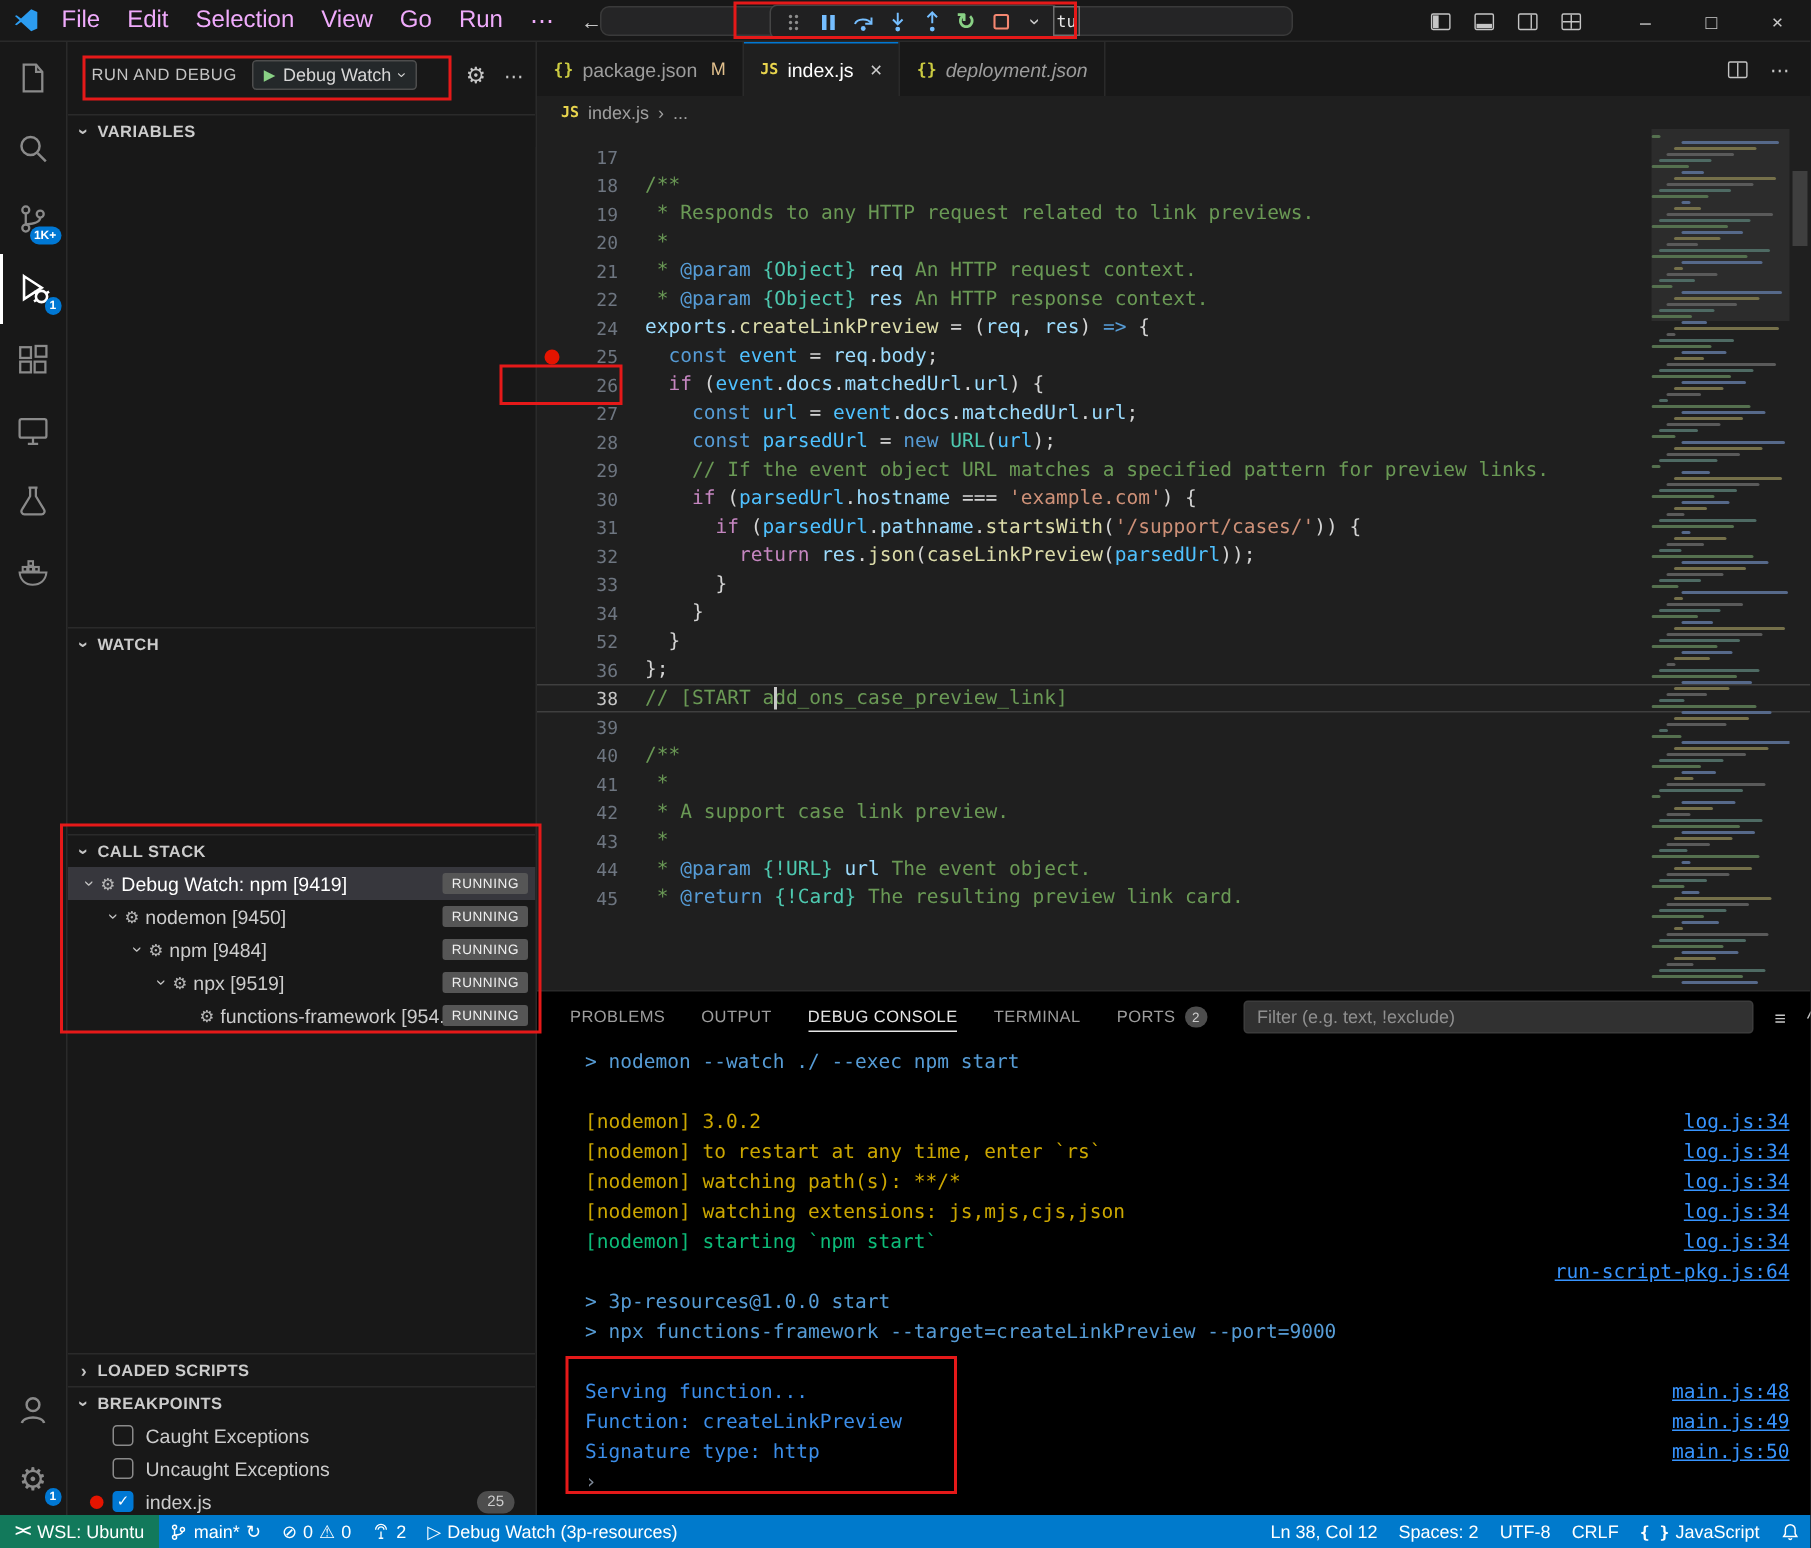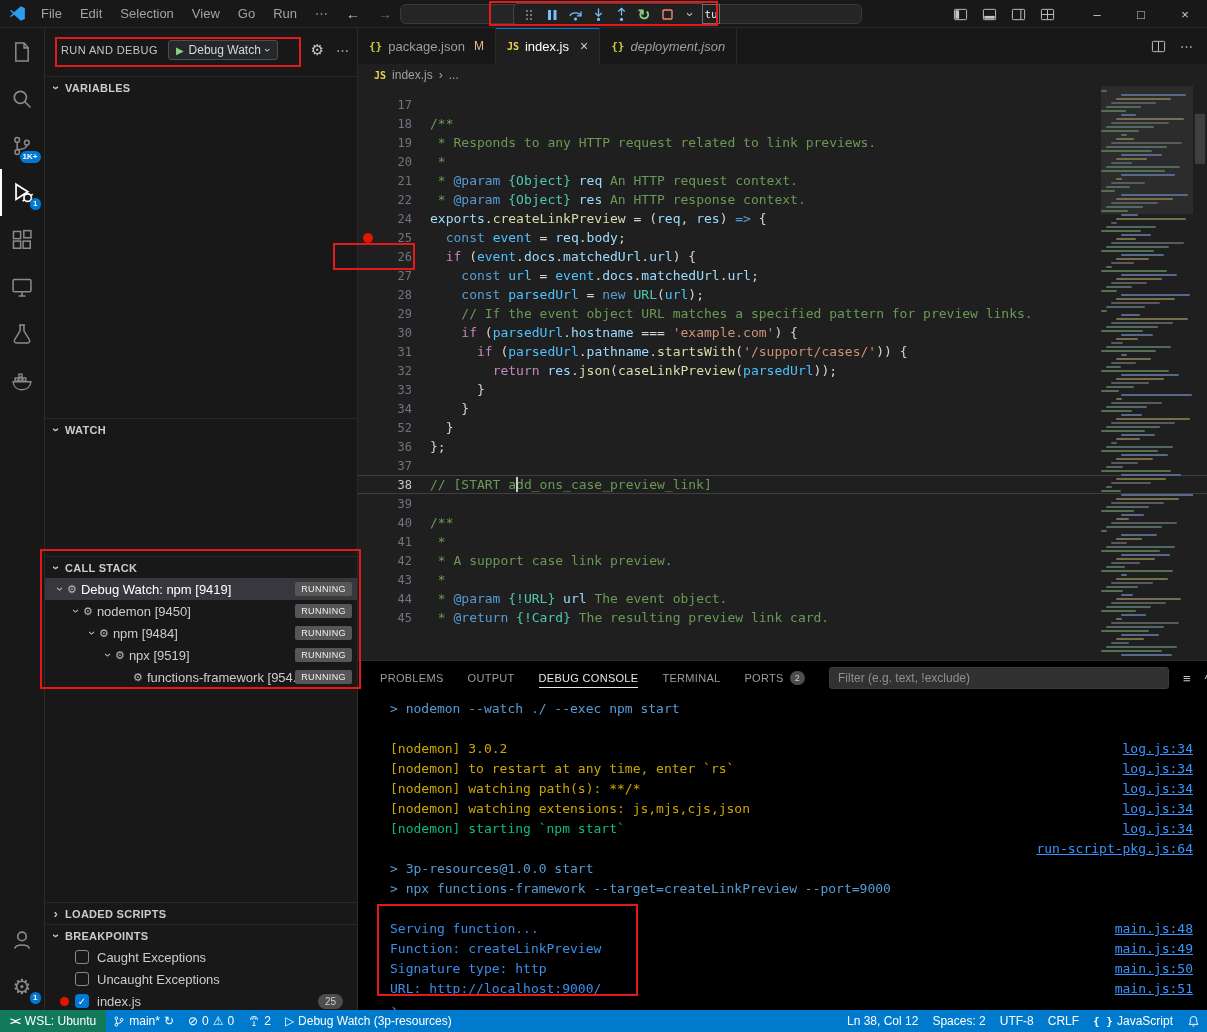--- a/index.html
+++ b/index.html
@@ -5,21 +5,21 @@
   *{margin:0;padding:0;box-sizing:border-box}
   html,body{width:1207px;height:1032px;background:#1f1f1f;overflow:hidden}
   body{font-family:"Liberation Sans",sans-serif;color:#ccc;position:relative;font-size:13px}
   .app{position:absolute;inset:0}
   svg{display:block}
 
   
   .titlebar{position:absolute;top:0;left:0;right:0;height:28px;background:#181818;border-bottom:1px solid #2a2a2a;display:flex;align-items:center;z-index:10}
   .vscode-logo{margin:0 6px 0 9px}
   .menubar{display:flex;height:100%}
-  .menu{padding:0 9px;display:flex;align-items:center;color:#a3a3a3;font-size:13px}
+  .menu{padding:0 9px;display:flex;align-items:center;color:#f0abfc;font-size:16px}
   .arrow{padding:0 9px;font-size:14px;color:#c5c5c5}
   .arrow.fwd{color:#6b6b6b}
   .command-center{position:absolute;left:400px;top:4px;width:462px;height:20px;background:#252526;border:1px solid #3a3a3a;border-radius:6px}
   .debug-toolbar{position:absolute;left:513px;top:3px;height:23px;display:flex;align-items:center;gap:1px;background:#202021;border:1px solid #454545;border-radius:5px;padding:0 4px;z-index:12}
   .dbg-btn{width:22px;height:20px;display:flex;align-items:center;justify-content:center}
   .grn{color:#89d185;font-size:15px;font-weight:bold;line-height:1}
   .tu-box{position:absolute;left:702px;top:4px;width:18px;height:20px;background:#1f1f1f;border:1px solid #6e6e6e;color:#e8e8e8;font-family:"DejaVu Sans Mono",monospace;font-size:11px;display:flex;align-items:center;justify-content:center;z-index:13}
   .win-actions{position:absolute;right:0;top:0;height:28px;display:flex;align-items:center}
   .layout-icons{display:flex;gap:14px;margin-right:20px;color:#c5c5c5}
   .win-btn{width:44px;height:28px;display:flex;align-items:center;justify-content:center;color:#cccccc;font-size:13px}
@@ -452,21 +452,20 @@
         <div class="code-line"><span class="glyph"></span><span class="lnum">27</span><span class="ltext"><span class="tk-pl">    </span><span class="tk-kw">const</span><span class="tk-pl"> </span><span class="tk-cv">url</span><span class="tk-pl"> = </span><span class="tk-cv">event</span><span class="tk-pl">.</span><span class="tk-vr">docs</span><span class="tk-pl">.</span><span class="tk-vr">matchedUrl</span><span class="tk-pl">.</span><span class="tk-vr">url</span><span class="tk-pl">;</span></span></div>
         <div class="code-line"><span class="glyph"></span><span class="lnum">28</span><span class="ltext"><span class="tk-pl">    </span><span class="tk-kw">const</span><span class="tk-pl"> </span><span class="tk-cv">parsedUrl</span><span class="tk-pl"> = </span><span class="tk-kw">new</span><span class="tk-pl"> </span><span class="tk-ty">URL</span><span class="tk-pl">(</span><span class="tk-cv">url</span><span class="tk-pl">);</span></span></div>
         <div class="code-line"><span class="glyph"></span><span class="lnum">29</span><span class="ltext"><span class="tk-pl">    </span><span class="tk-cm">// If the event object URL matches a specified pattern for preview links.</span></span></div>
         <div class="code-line"><span class="glyph"></span><span class="lnum">30</span><span class="ltext"><span class="tk-pl">    </span><span class="tk-ct">if</span><span class="tk-pl"> (</span><span class="tk-cv">parsedUrl</span><span class="tk-pl">.</span><span class="tk-vr">hostname</span><span class="tk-pl"> === </span><span class="tk-st">'example.com'</span><span class="tk-pl">) {</span></span></div>
         <div class="code-line"><span class="glyph"></span><span class="lnum">31</span><span class="ltext"><span class="tk-pl">      </span><span class="tk-ct">if</span><span class="tk-pl"> (</span><span class="tk-cv">parsedUrl</span><span class="tk-pl">.</span><span class="tk-vr">pathname</span><span class="tk-pl">.</span><span class="tk-fn">startsWith</span><span class="tk-pl">(</span><span class="tk-st">'/support/cases/'</span><span class="tk-pl">)) {</span></span></div>
         <div class="code-line"><span class="glyph"></span><span class="lnum">32</span><span class="ltext"><span class="tk-pl">        </span><span class="tk-ct">return</span><span class="tk-pl"> </span><span class="tk-vr">res</span><span class="tk-pl">.</span><span class="tk-fn">json</span><span class="tk-pl">(</span><span class="tk-fn">caseLinkPreview</span><span class="tk-pl">(</span><span class="tk-cv">parsedUrl</span><span class="tk-pl">));</span></span></div>
         <div class="code-line"><span class="glyph"></span><span class="lnum">33</span><span class="ltext"><span class="tk-pl">      }</span></span></div>
         <div class="code-line"><span class="glyph"></span><span class="lnum">34</span><span class="ltext"><span class="tk-pl">    }</span></span></div>
         <div class="code-line"><span class="glyph"></span><span class="lnum">52</span><span class="ltext"><span class="tk-pl">  }</span></span></div>
         <div class="code-line"><span class="glyph"></span><span class="lnum">36</span><span class="ltext"><span class="tk-pl">};</span></span></div>
-        <div class="code-line"><span class="glyph"></span><span class="lnum">37</span><span class="ltext"></span></div>
         <div class="code-line cur"><span class="glyph"></span><span class="lnum">38</span><span class="ltext"><span class="tk-cm">// [START add_ons_case_preview_link]</span></span><span class="cursor" style="left: calc(11ch + 72px);"></span></div>
         <div class="code-line"><span class="glyph"></span><span class="lnum">39</span><span class="ltext"></span></div>
         <div class="code-line"><span class="glyph"></span><span class="lnum">40</span><span class="ltext"><span class="tk-cm">/**</span></span></div>
         <div class="code-line"><span class="glyph"></span><span class="lnum">41</span><span class="ltext"><span class="tk-cm"> *</span></span></div>
         <div class="code-line"><span class="glyph"></span><span class="lnum">42</span><span class="ltext"><span class="tk-cm"> * A support case link preview.</span></span></div>
         <div class="code-line"><span class="glyph"></span><span class="lnum">43</span><span class="ltext"><span class="tk-cm"> *</span></span></div>
         <div class="code-line"><span class="glyph"></span><span class="lnum">44</span><span class="ltext"><span class="tk-cm"> * </span><span class="tk-tg">@param</span><span class="tk-cm"> </span><span class="tk-ty">{!URL}</span><span class="tk-cm"> </span><span class="tk-pn">url</span><span class="tk-cm"> The event object.</span></span></div>
         <div class="code-line"><span class="glyph"></span><span class="lnum">45</span><span class="ltext"><span class="tk-cm"> * </span><span class="tk-tg">@return</span><span class="tk-cm"> </span><span class="tk-ty">{!Card}</span><span class="tk-cm"> The resulting preview link card.</span></span></div>
       </div>
   </div>
@@ -685,24 +684,20 @@
             <span class="con-link">main.js:48</span>
           </div>
           <div class="con-line">
             <span class="con-text cl-info">Function: createLinkPreview</span>
             <span class="con-link">main.js:49</span>
           </div>
           <div class="con-line">
             <span class="con-text cl-info">Signature type: http</span>
             <span class="con-link">main.js:50</span>
           </div>
-          <div class="con-line">
-            <span class="con-text cl-info">URL: http://localhost:9000/</span>
-            <span class="con-link">main.js:51</span>
-          </div>
         </div>
       <div class="con-line">
           <span class="con-prompt">›</span>
         </div>
     </div>
   </div>
 
   <div class="statusbar">
     <div class="st-item remote">
       <span class="ic-remote">&gt;&lt;</span>

